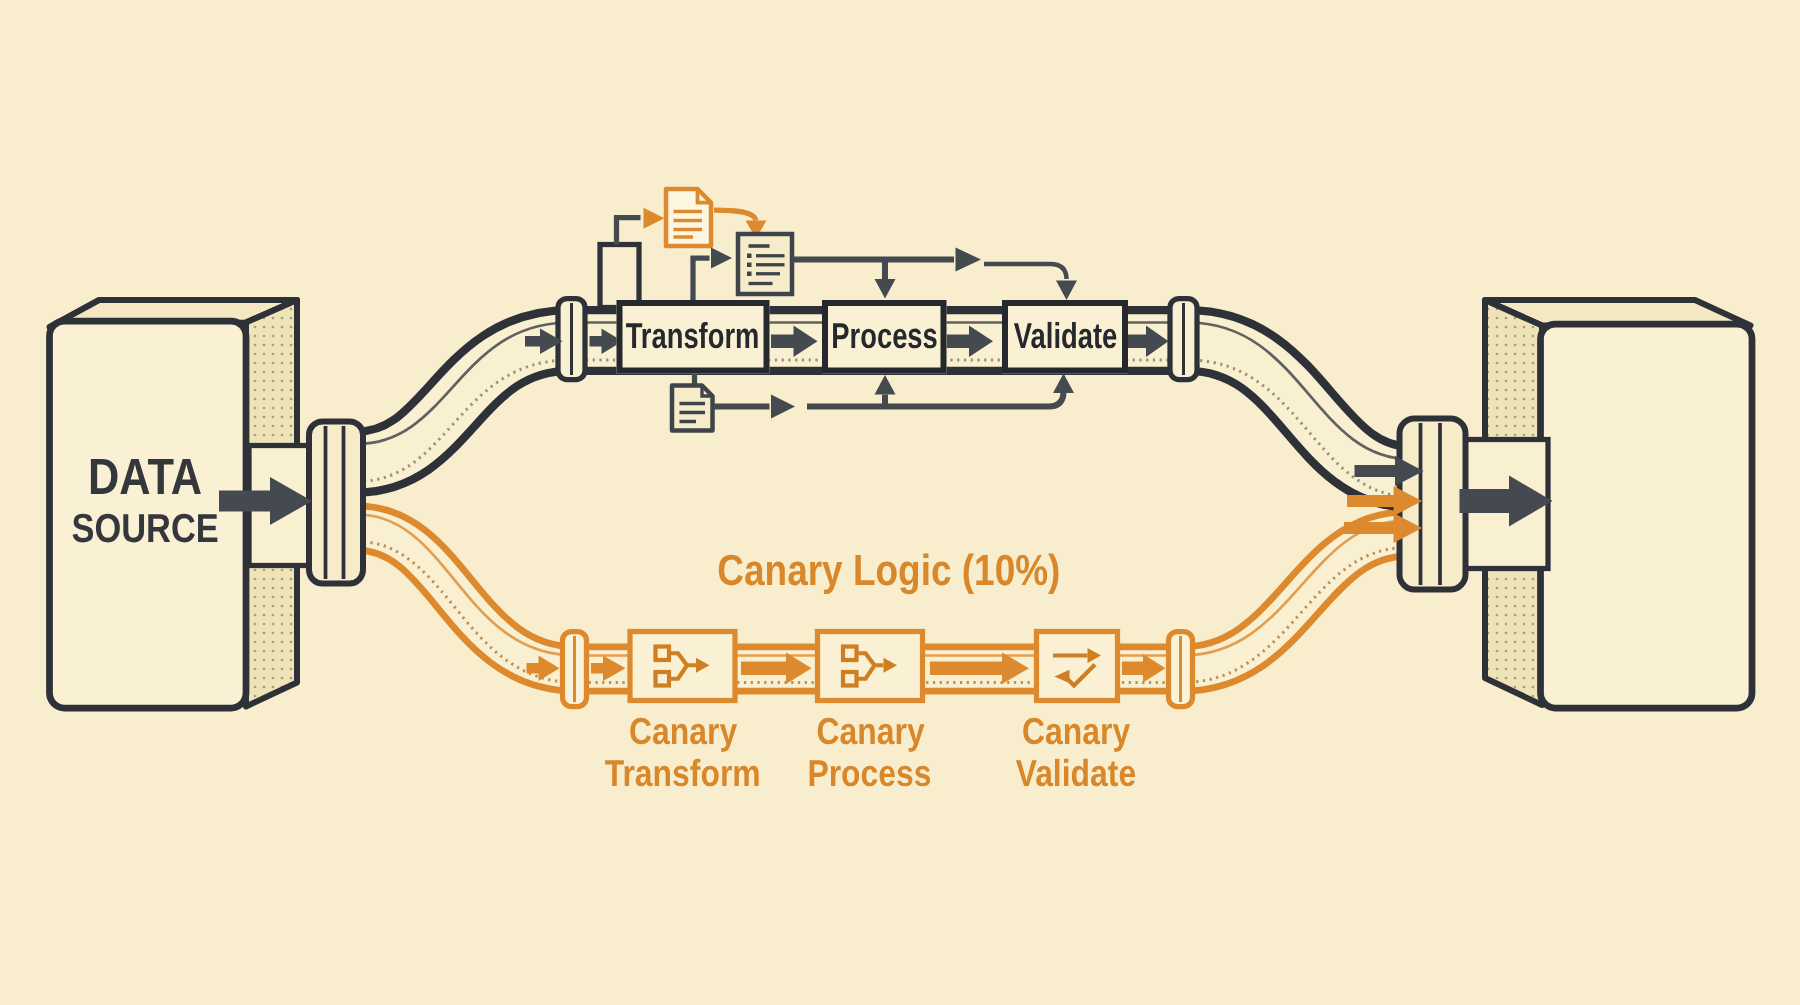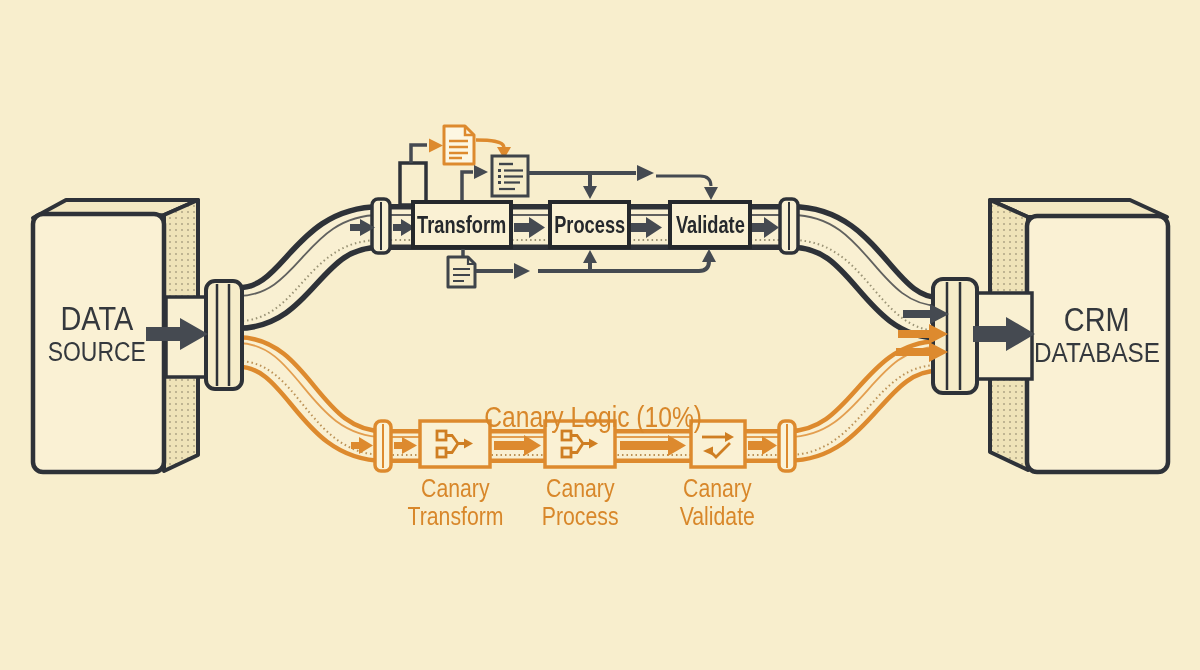--- a/index.html
+++ b/index.html
@@ -1,20 +1,20 @@
 <!DOCTYPE html>
 <html><head>
 <meta charset="utf-8">
 <style>
   html,body{margin:0;padding:0;background:#f8eecd;}
   .stage{position:relative;width:1195px;height:670px;background:#f8eecd;overflow:hidden;
          font-family:"Liberation Sans",sans-serif;}
   svg.art{position:absolute;left:0;top:0;}
   .label{position:absolute;display:flex;flex-direction:column;align-items:center;
-         justify-content:center;text-align:center;font-weight:400;}
+         justify-content:center;text-align:center;font-weight:700;}
   .src-line1{font-size:34px;line-height:37px;color:#34383d;transform:scaleX(.85);}
   .src-line2{font-size:27px;line-height:31px;color:#34383d;transform:scaleX(.85);}
   .dst-line2{font-size:27px;line-height:31px;color:#34383d;transform:scaleX(.9);}
   .legacy-title{font-size:57px;color:#141619;letter-spacing:-1px;transform:scaleX(.78);}
   .canary-title{font-size:29px;color:#d8872a;transform:scaleX(.85);}
   .canary-lab span{font-size:25px;line-height:28px;color:#d8872a;transform:scaleX(.85);}
   .stage-box{position:absolute;border:4px solid #25282c;background:#faf1d4;display:flex;
              align-items:center;justify-content:center;color:#25282c;font-weight:700;
              box-sizing:border-box;}
   .stage-box span{font-size:24px;transform:scaleX(.76);white-space:nowrap;display:inline-block;}
@@ -182,26 +182,22 @@
   <span>Process</span>
 </div>
 <div class="stage-box" style="left:668px;top:200px;width:84px;height:49px">
   <span>Validate</span>
 </div>
 
 <div class="label" style="left:17px;top:297px;width:160px;height:74px">
   <span class="src-line1">DATA</span>
   <span class="src-line2">SOURCE</span>
 </div>
-<div class="label" style="left:1017px;top:298px;width:160px;height:74px">
-  <span class="src-line1">CRM</span>
-  <span class="dst-line2">DATABASE</span>
-</div>
-
-<div class="label" style="left:443px;top:400px;width:300px;height:34px">
+
+<div class="label" style="left:443px;top:364px;width:300px;height:34px">
   <span class="canary-title">Canary Logic (10%)</span>
 </div>
 
 <div class="label canary-lab" style="left:385px;top:472px;width:140px;height:60px">
   <span>Canary</span>
   <span>Transform</span>
 </div>
 <div class="label canary-lab" style="left:510px;top:472px;width:140px;height:60px">
   <span>Canary</span>
   <span>Process</span>

